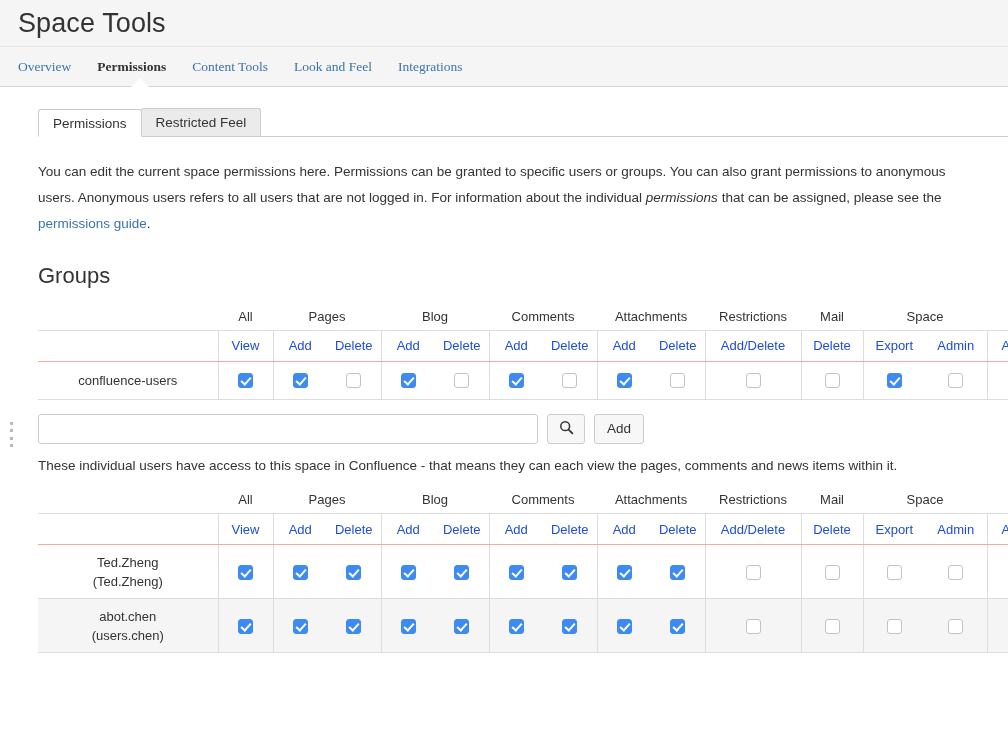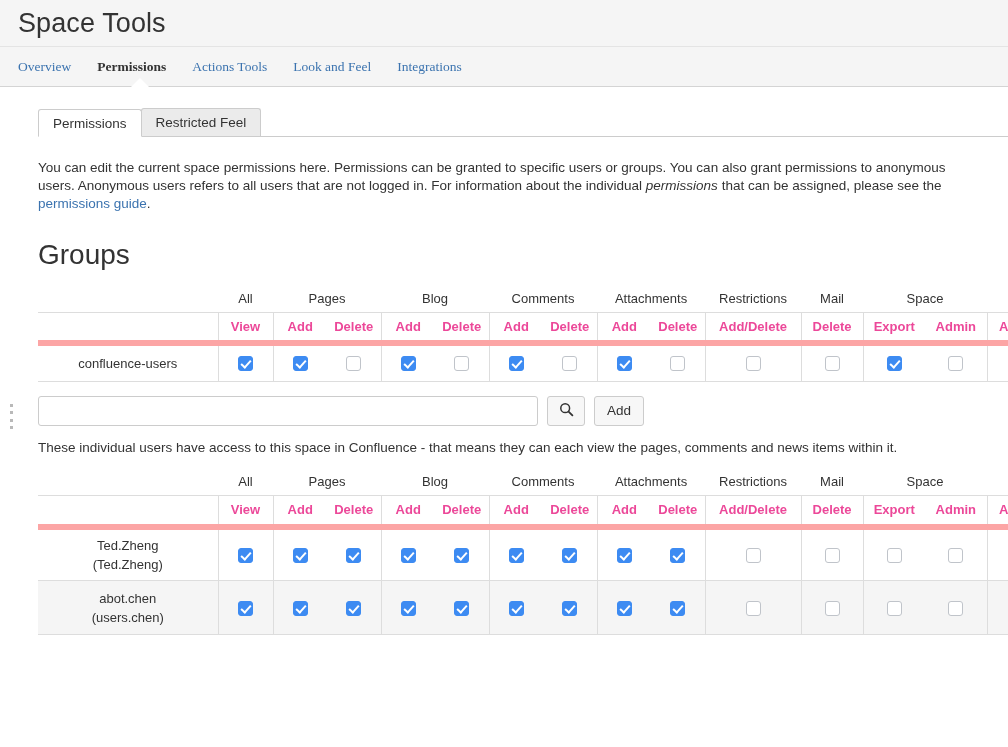--- a/index.html
+++ b/index.html
@@ -103,29 +103,29 @@
     position: relative;
     top: 1px;
     border-bottom: 1px solid #ffffff;
   }
 
   
   .intro {
     width: 945px;
     margin-top: 22px;
     font-size: 13.5px;
-    line-height: 18px;
+    line-height: 26px;
     color: #333333;
   }
   .intro a { color: #3b73af; text-decoration: none; }
   .intro em { font-style: italic; }
 
   
   .section-title {
-    font-size: 28px;
+    font-size: 22px;
     font-weight: 400;
     color: #333333;
     margin: 26px 0 0 0;
   }
   .section-desc {
     font-size: 13.5px;
     color: #333333;
     margin-top: 14px;
   }
 
@@ -146,25 +146,25 @@
     font-weight: normal;
     font-size: 13.5px;
     height: 27px;
     text-align: left;
     padding-left: 9px;
     color: #333333;
     vertical-align: bottom;
     padding-bottom: 3px;
   }
   .hdr-sub th {
-    font-weight: bold;
+    font-weight: normal;
     height: 31px;
-    color: #ec4899;
+    color: #1d4ed8;
     border-top: 1px solid #dddddd;
-    border-bottom: 6px solid #fca5a5;
+    border-bottom: 1px solid #fca5a5;
   }
   .grp-start { border-left: 1px solid #dddddd; }
   tbody tr td {
     height: 38px;
     border-bottom: 1px solid #dddddd;
   }
   tbody tr.alt td { background: #f5f5f5; }
   td.name-cell {
     text-align: left;
     padding-left: 10px;
@@ -259,21 +259,21 @@
 </head>
 <body>
 
 <div class="page-header">
   <div class="page-title">Space Tools</div>
 </div>
 
 <div class="nav-bar">
   <div class="nav-item">Overview</div>
   <div class="nav-item active">Permissions</div>
-  <div class="nav-item">Actions Tools</div>
+  <div class="nav-item">Content Tools</div>
   <div class="nav-item">Look and Feel</div>
   <div class="nav-item">Integrations</div>
   <div class="nav-arrow"></div>
 </div>
 
 <div class="content">
 
   <div class="subtabs">
     <div class="subtab active">Permissions</div>
     <div class="subtab">Restricted Feel</div>

